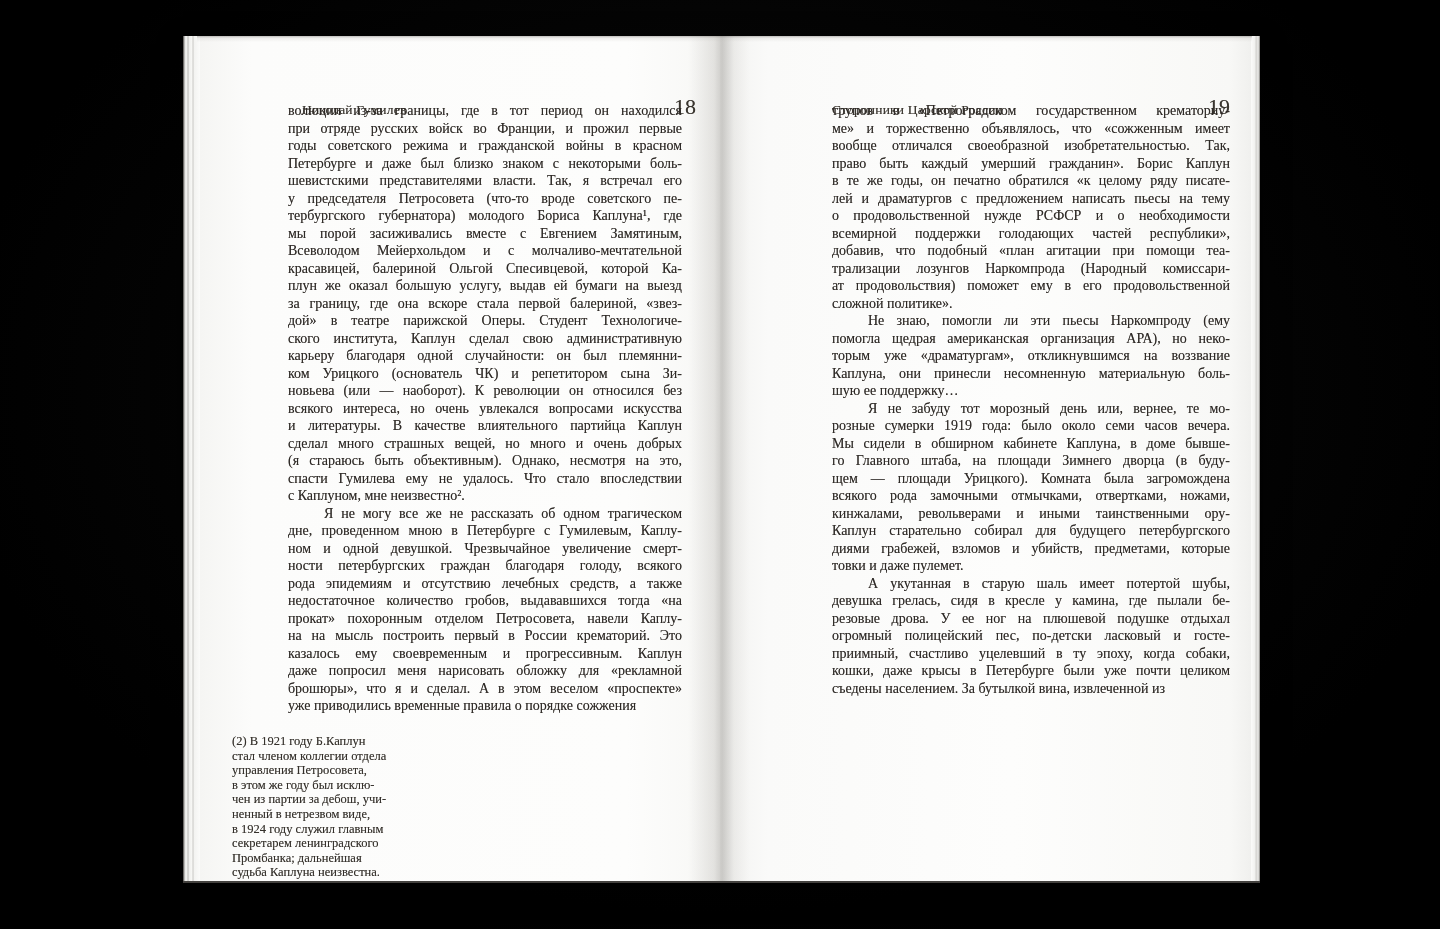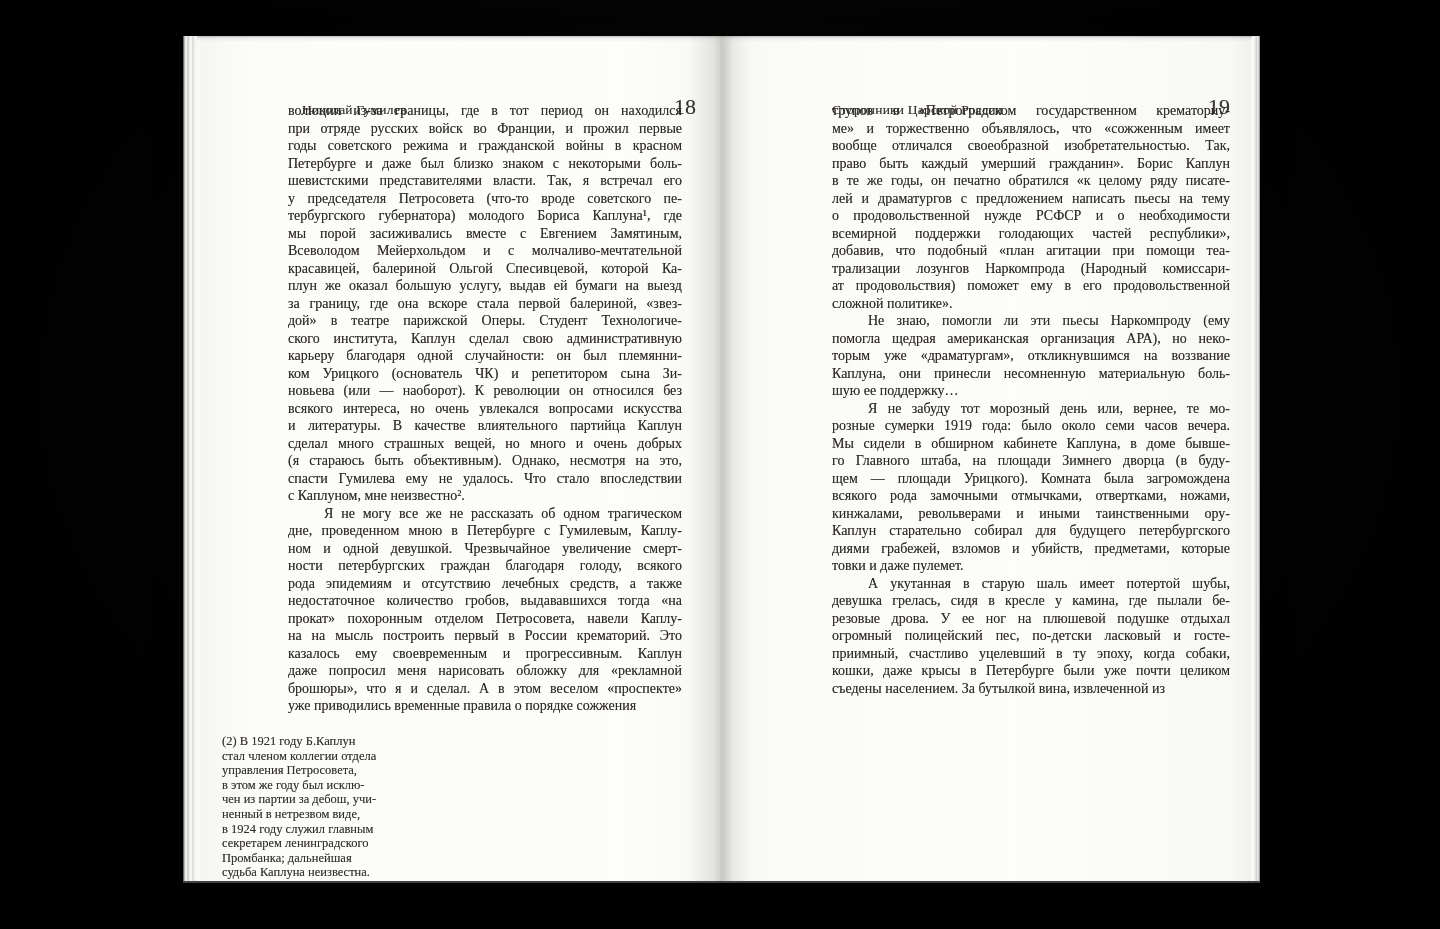--- a/index.html
+++ b/index.html
@@ -81,21 +81,21 @@
   .body-right{left:649px;top:66px;width:398px;}
   .line{
     height:17.5px;line-height:17.5px;white-space:nowrap;
     text-align:justify;text-align-last:justify;white-space:normal;
     overflow:visible;
   }
   .line.end{text-align-last:left;}
   .line.ind{text-indent:36px;}
 
   .footnote{
-    position:absolute;left:39px;top:698px;width:158px;z-index:4;
+    position:absolute;left:49px;top:698px;width:158px;z-index:4;
     font-size:12.5px;color:#34302b;
     text-shadow:0 0 0.5px rgba(52,46,38,0.45);
   }
   .fline{height:14.6px;line-height:14.6px;text-align:left;}
 </style>
 </head>
 <body>
 
 <div class="scene">
   <div class="book">

